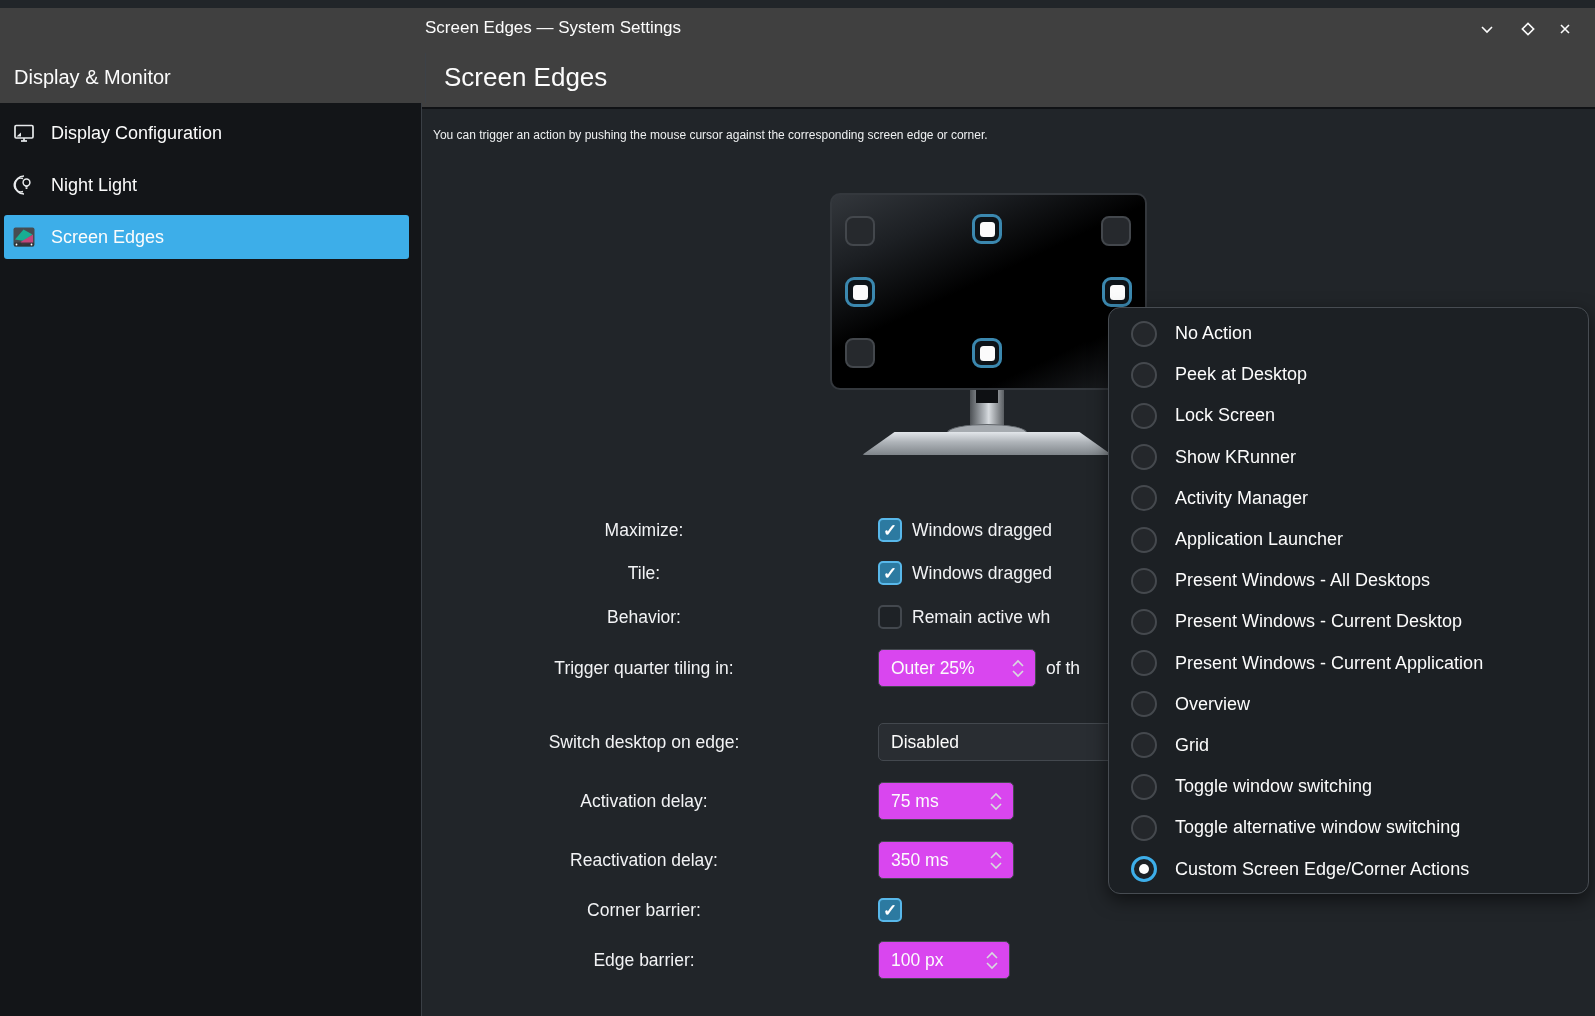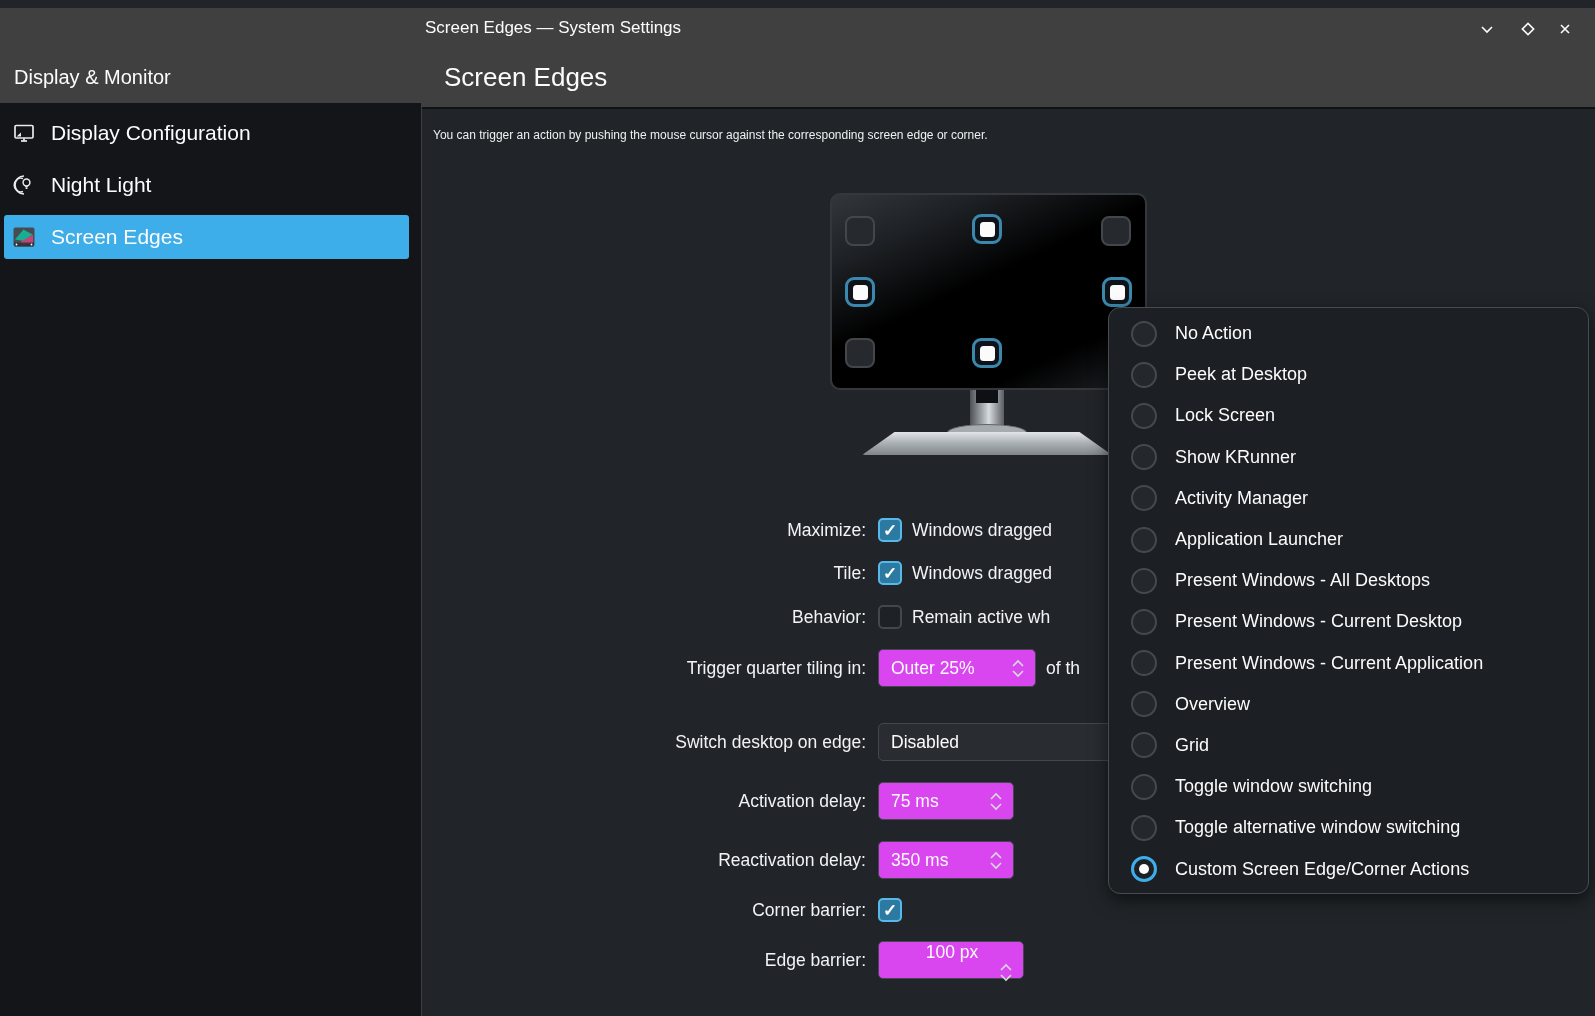--- a/index.html
+++ b/index.html
@@ -21,21 +21,21 @@
   .header-vdivider { position:absolute; left:425px; top:5px; width:1px; height:50px; background:#3c4147; }
   .page-title { position:absolute; left:444px; top:0; height:59px; line-height:59px; font-size:26px; color:#fcfcfc; }
 
   
   .sidebar { position:absolute; left:0; top:103px; width:421px; height:913px; background:#131518; }
   .sidebar-vdivider { position:absolute; left:421px; top:103px; width:1px; height:913px; background:#3a3f45; }
   .side-list { position:absolute; left:0; top:8px; width:421px; }
   .side-item { position:relative; height:44px; margin:0 12px 8px 4px; border-radius:3px; display:flex; align-items:center; padding-left:8px; cursor:pointer; }
   .side-item.selected { background:#3daee9; }
   .side-icon { width:24px; height:24px; margin-right:15px; display:flex; align-items:center; justify-content:center; }
-  .side-label { font-size:21px; color:#fcfcfc; }
+  .side-label { font-size:18px; color:#fcfcfc; }
 
   
   .intro { position:absolute; left:433px; top:128px; font-size:12px; color:#eef0f1; }
 
   
   .monitor-stand-neck { position:absolute; left:970px; top:388px; width:34px; height:48px;
     background:linear-gradient(to right,#4d5155 0%,#b9bec3 45%,#d8dce0 55%,#5a5e62 100%); }
   .monitor-neck-notch { position:absolute; left:976px; top:390px; width:22px; height:13px; background:#0e1013; }
   .monitor-hinge { position:absolute; left:947px; top:424px; width:80px; height:17px; border-radius:50%;
     background:#a6abb0; border:1px solid #60656a; }
@@ -45,21 +45,21 @@
   .monitor-screen { position:absolute; left:830px; top:193px; width:317px; height:197px; border-radius:10px;
     background:linear-gradient(155deg,#33373c 0%,#1c1f23 22%,#000 46%,#000 78%,#1f2226 100%);
     border:2px solid #34383d; }
   .edge { position:absolute; width:30px; height:30px; border-radius:8px; background:#26292d; border:2px solid #43474c; cursor:pointer; }
   .edge.checked { background:#0d1318; border:3px solid #3b88af; border-radius:9px; }
   .edge.checked::after { content:""; position:absolute; left:50%; top:50%; width:15px; height:15px; margin:-7.5px 0 0 -7.5px;
     background:#fbfbfb; border-radius:3.5px; }
 
   
   .frow { position:absolute; left:422px; width:1173px; height:38px; display:flex; align-items:center; }
-  .flabel { width:456px; padding-right:12px; text-align:right; font-size:17.5px; color:#f2f3f5; flex:none; }
+  .flabel { width:456px; padding-right:12px; text-align:center; font-size:17.5px; color:#f2f3f5; flex:none; }
   .ftext { margin-left:10px; font-size:17.5px; color:#f2f3f5; white-space:nowrap; }
   .checkbox { position:relative; width:24px; height:24px; border-radius:5px; background:#1e2226; border:2px solid #43484e; flex:none; cursor:pointer; }
   .checkbox.checked { background:#2c7aa1; border:2.5px solid #58b8ea; }
   .checkbox.checked::after { content:"✓"; position:absolute; left:0; top:0; width:100%; height:100%;
     display:flex; align-items:center; justify-content:center; color:#fff; font-size:17px; font-weight:bold; }
   .spinbox { height:38px; background:#d946ef; border:1px solid #43484e; border-radius:5px;
     display:flex; align-items:center; padding:0 10px 0 12px; cursor:text; }
   .spin-value { font-size:17.5px; color:#fcfcfc; white-space:nowrap; }
   .spin-arrows { margin-left:auto; display:flex; flex-direction:column; gap:3px; padding-left:16px; cursor:pointer; }
   .combobox { height:38px; background:#292d32; border:1px solid #43484e; border-radius:5px;
@@ -225,21 +225,21 @@
           </svg>
       </span>
     </div>
   </div>
   <div class="frow" style="top:891px;">
     <span class="flabel">Corner barrier:</span>
     <span class="checkbox checked"></span>
   </div>
   <div class="frow" style="top:941px;">
     <span class="flabel">Edge barrier:</span>
-    <div class="spinbox" style="width:146px;flex-direction:column;">
+    <div class="spinbox" style="width:132px;">
       <span class="spin-value">100 px</span>
       <span class="spin-arrows">
         <svg width="14" height="8" viewBox="0 0 14 8">
             <polyline points="2,7 7,2 12,7" fill="none" stroke="#d8dbde" stroke-width="1.6"></polyline>
           </svg>
         <svg width="14" height="8" viewBox="0 0 14 8">
             <polyline points="2,1 7,6 12,1" fill="none" stroke="#d8dbde" stroke-width="1.6"></polyline>
           </svg>
       </span>
     </div>

